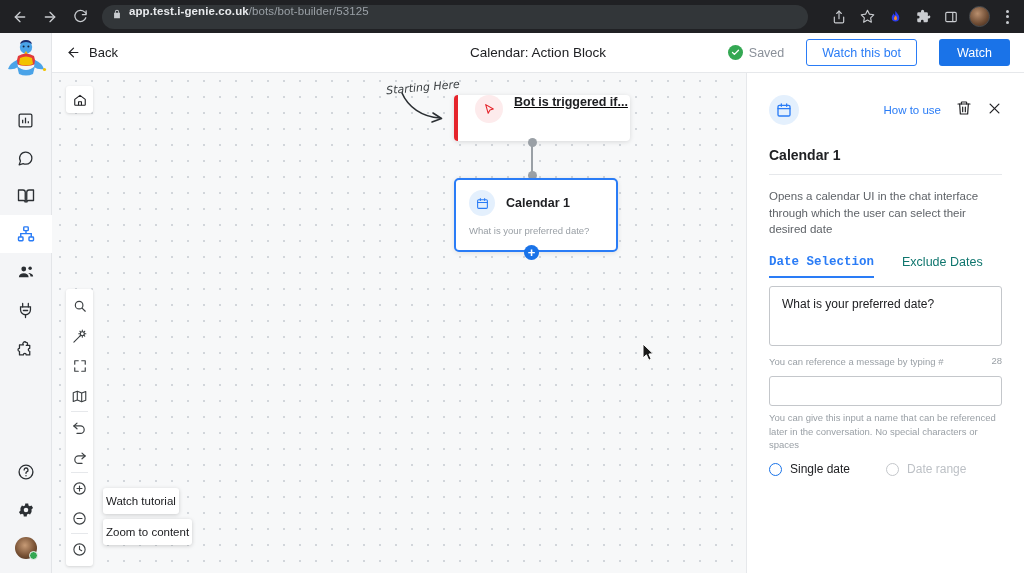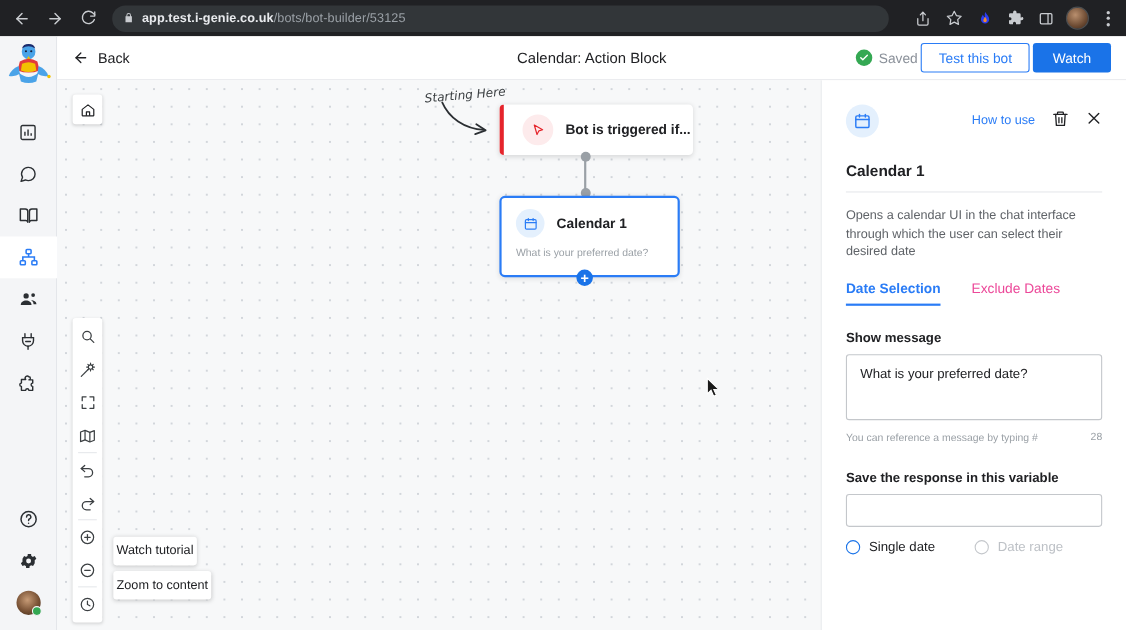--- a/index.html
+++ b/index.html
@@ -18,21 +18,21 @@
   .nav-btns { display: flex; align-items: center; gap: 2px; padding-left: 6px; }
   .nav-btn {
     width: 28px; height: 28px; border-radius: 50%;
     display: flex; align-items: center; justify-content: center;
     color: #c9ccd0;
   }
   .nav-btn svg { display: block; }
   .omnibox {
     margin-left: 8px; height: 24px; flex: 0 0 auto; width: 706px;
     background: #323639; border-radius: 13px;
-    display: flex; align-items: center; padding: 0 10px; gap: 7px;
+    display: flex; align-items: flex-start; padding: 0 10px; gap: 7px;
   }
   .lock-icon { flex: 0 0 auto; color: #c9ccd0; }
   .url-text {
     font-size: 11.5px; color: #9aa0a6; white-space: nowrap;
     overflow: hidden; text-overflow: ellipsis; letter-spacing: .1px;
   }
   .url-text b { color: #e8eaed; font-weight: 700; }
   .chrome-right {
     position: absolute; right: 4px; top: 0; height: 33px;
     display: flex; align-items: center; gap: 2px;
@@ -79,21 +79,21 @@
   .app-header {
     position: absolute; left: 52px; top: 33px; width: 972px; height: 40px;
     background: #fff; border-bottom: 1px solid #e6e8eb;
     display: flex; align-items: center; padding: 0 14px;
   }
   .back-btn { display: flex; align-items: center; gap: 8px; color: #202124; font-size: 13px; }
   .header-title {
     position: absolute; left: 0; right: 0; text-align: center;
     font-size: 13.5px; color: #202124; pointer-events: none;
   }
-  .header-right { margin-left: auto; display: flex; align-items: center; gap: 3px; z-index: 2; }
+  .header-right { margin-left: auto; display: flex; align-items: center; gap: 22px; z-index: 2; }
   .saved { display: flex; align-items: center; gap: 6px; font-size: 12.5px; color: #8a9099; }
   .check-badge {
     width: 15px; height: 15px; border-radius: 50%; background: #34a853;
     display: flex; align-items: center; justify-content: center;
   }
   .btn-outline {
     height: 27px; padding: 0 15px; border: 1px solid #2a7cf6; border-radius: 3px;
     background: #fff; color: #2a7cf6; font-size: 12.5px;
     display: flex; align-items: center; font-family: "Liberation Sans", sans-serif;
   }
@@ -128,21 +128,21 @@
     box-shadow: 0 1px 4px rgba(0,0,0,.18); font-size: 11.5px; color: #202124;
     padding: 7px 3px; white-space: nowrap;
   }
   .tt-watch { left: 51px; top: 415px; }
   .tt-zoom  { left: 51px; top: 446px; }
 
   
   .node-trigger {
     position: absolute; left: 402px; top: 22px; width: 176px; height: 46px;
     background: #fff; border-radius: 4px; box-shadow: 0 1px 5px rgba(0,0,0,.13);
-    display: flex; align-items: center; overflow: hidden;
+    display: flex; overflow: hidden; text-decoration: underline;
   }
   .node-trigger::before { content:''; width: 4px; height: 100%; background: #e5242b; flex: 0 0 auto; }
   .trigger-ico {
     width: 28px; height: 28px; border-radius: 50%; background: #fdebec;
     display: flex; align-items: center; justify-content: center;
     margin-left: 17px; flex: 0 0 auto;
   }
   .trigger-label { font-size: 12.5px; font-weight: 700; color: #202124; margin-left: 11px; }
 
   .edge {
@@ -190,22 +190,22 @@
   .panel-ico {
     width: 30px; height: 30px; border-radius: 50%; background: #e4f0fd;
     display: flex; align-items: center; justify-content: center;
   }
   .panel-top-right { margin-left: auto; display: flex; align-items: center; gap: 15px; }
   .how-to { font-size: 11.5px; color: #2a7cf6; }
   .panel-title { font-size: 14px; font-weight: 700; color: #202124; margin-top: 22px; }
   .panel-rule { height: 1px; background: #e6e8eb; margin-top: 11px; }
   .panel-desc { font-size: 11.5px; color: #5f6368; line-height: 1.45; margin-top: 13px; }
   .tabs { display: flex; gap: 28px; margin-top: 17px; }
-  .tab { font-size: 12.5px; color: #ec4899; padding-bottom: 7px; }
-  .tab.active { color: #2a7cf6; font-weight: 700; border-bottom: 2px solid #2a7cf6; }
+  .tab { font-size: 12.5px; color: #0f766e; padding-bottom: 7px; }
+  .tab.active { color: #2a7cf6; font-weight: 700; border-bottom: 2px solid #2a7cf6; font-family: Liberation Mono, monospace; }
   .field-label { font-size: 12px; font-weight: 700; color: #202124; margin-top: 22px; }
   .textarea {
     margin-top: 8px; width: 100%; height: 60px; border: 1px solid #c4c7cb;
     border-radius: 3px; padding: 10px 12px; font-size: 12px; color: #202124;
     font-family: "Liberation Sans", sans-serif; resize: none; outline: none;
   }
   .hint-row { display: flex; align-items: flex-start; margin-top: 5px; gap: 8px; }
   .hint { font-size: 9.5px; color: #9aa0a6; line-height: 1.4; flex: 1; }
   .counter { font-size: 9.5px; color: #9aa0a6; flex: 0 0 auto; }
   .textinput {
@@ -393,21 +393,21 @@
     <div class="header-title">Calendar: Action Block</div>
     <div class="header-right">
       <div class="saved">
         <span class="check-badge">
           <svg width="9" height="9" viewBox="0 0 24 24" fill="none" stroke="#fff" stroke-width="3.4" stroke-linecap="round" stroke-linejoin="round">
               <polyline points="20 6 9 17 4 12"></polyline>
             </svg>
         </span>
         <span>Saved</span>
       </div>
-      <button class="btn-outline">Test this bot</button>
+      <button class="btn-outline">Watch this bot</button>
       <button class="btn-primary">Watch</button>
     </div>
   </div>
 
   <div class="canvas">
 
     <div class="home-btn">
       <svg width="14" height="14" viewBox="0 0 24 24" fill="none" stroke="#202124" stroke-width="1.9" stroke-linejoin="round">
           <path d="M3 11l9-7 9 7v9a1 1 0 0 1-1 1H4a1 1 0 0 1-1-1z"></path>
           <path d="M9.5 21v-6h5v6"></path>
@@ -556,29 +556,30 @@
 
     <div class="panel-title">Calendar 1</div>
     <div class="panel-rule"></div>
     <div class="panel-desc">Opens a calendar UI in the chat interface through which the user can select their desired date</div>
 
     <div class="tabs">
       <div class="tab active">Date Selection</div>
       <div class="tab">Exclude Dates</div>
     </div>
 
-    <div class="field-label">Show message</div>
     <textarea class="textarea" style="">What is your preferred date?</textarea>
     <div class="hint-row">
       <span class="hint">You can reference a message by typing #</span>
       <span class="counter">28</span>
     </div>
 
-    <div class="field-label">Save the response in this variable</div>
     <input class="textinput" placeholder="" style="">
+    <div class="hint-row">
+      <span class="hint">You can give this input a name that can be referenced later in the conversation. No special characters or spaces</span>
+    </div>
 
     <div class="radio-row">
       <div class="radio">
         <span class="rdot"></span>
         <span>Single date</span>
       </div>
       <div class="radio disabled">
         <span class="rdot off"></span>
         <span>Date range</span>
       </div>

